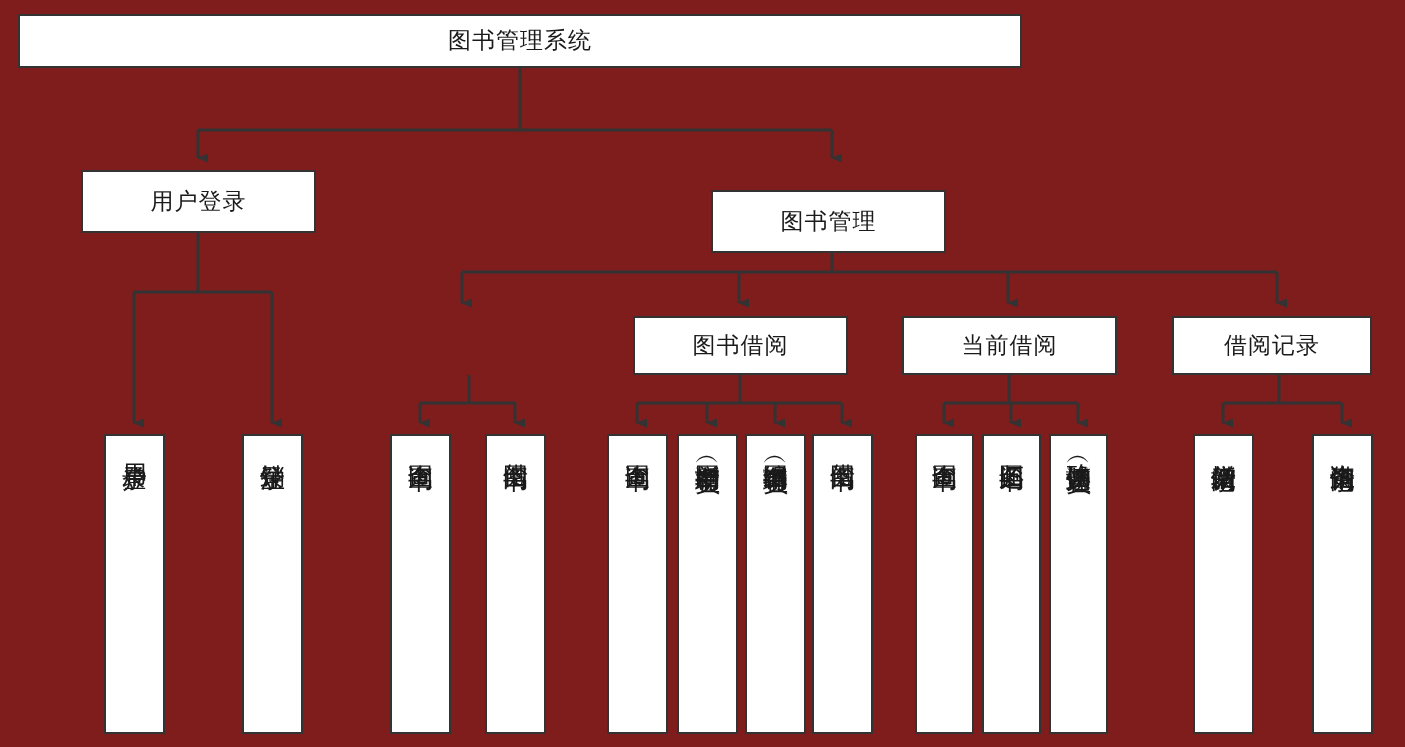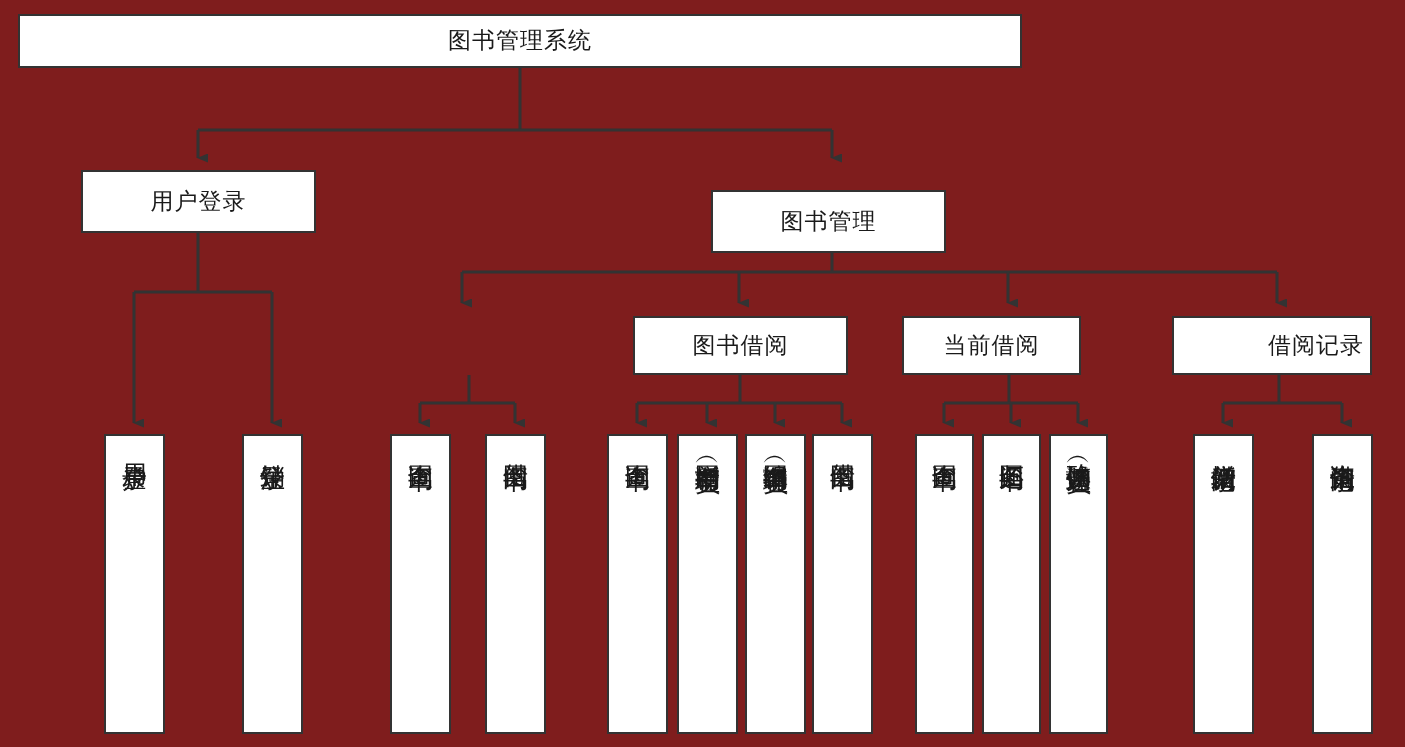--- a/index.html
+++ b/index.html
@@ -142,24 +142,24 @@
   <div class="node-box horizontal" style="left:81px; top:170px; width:235px; height:63px;">
     <span class="node-label-h">用户登录</span>
   </div>
   <div class="node-box horizontal" style="left:711px; top:170px; width:235px; height:63px;margin-top:20px;">
     <span class="node-label-h">图书管理</span>
   </div>
 
   <div class="node-box horizontal" style="left:633px; top:316px; width:215px; height:59px;">
     <span class="node-label-h">图书借阅</span>
   </div>
-  <div class="node-box horizontal" style="left:902px; top:316px; width:179px; height:59px;">
+  <div class="node-box horizontal" style="left:902px; top:316px; width:215px; height:59px;">
     <span class="node-label-h">当前借阅</span>
   </div>
-  <div class="node-box horizontal" style="left:1172px; top:316px; width:200px; height:59px;justify-content:flex-end;">
+  <div class="node-box horizontal" style="left:1172px; top:316px; width:200px; height:59px;">
     <span class="node-label-h">借阅记录</span>
   </div>
 
   <div class="node-box vertical" style="left:104px; top:434px; width:61px; height:300px;">
     <span class="node-label-v">用户登录</span>
   </div>
   <div class="node-box vertical" style="left:242px; top:434px; width:61px; height:300px;">
     <span class="node-label-v">注销登录</span>
   </div>
 

